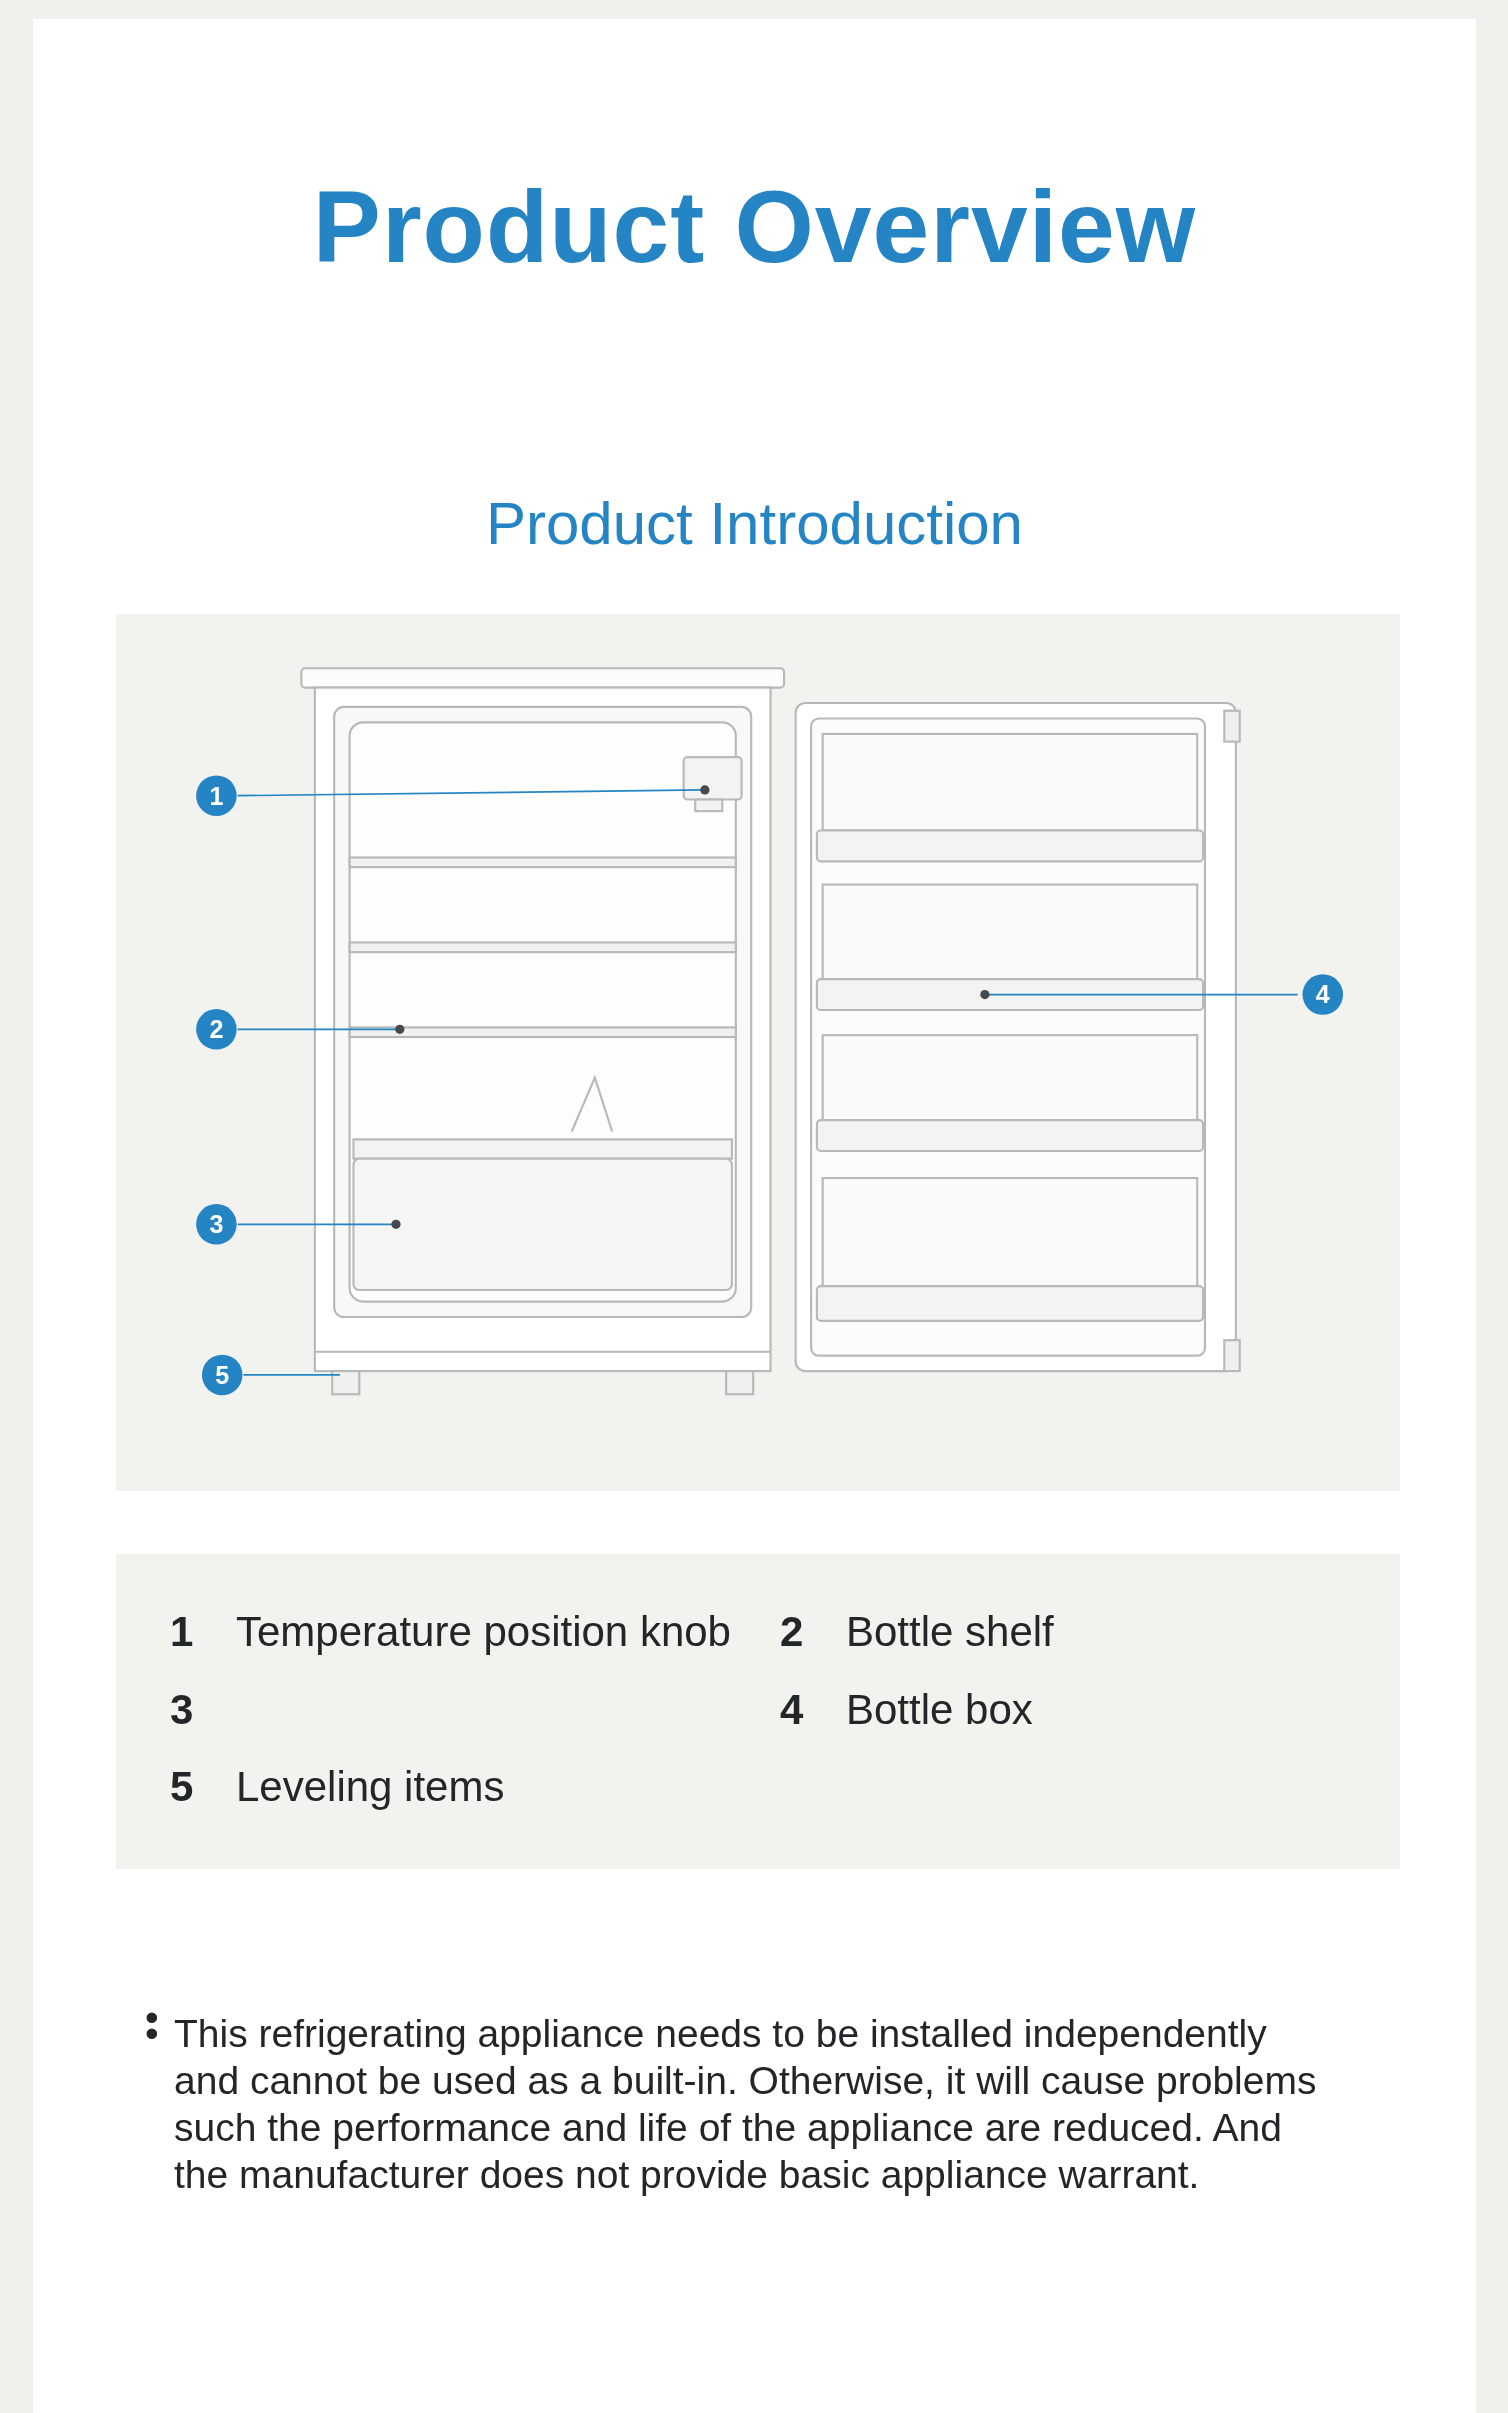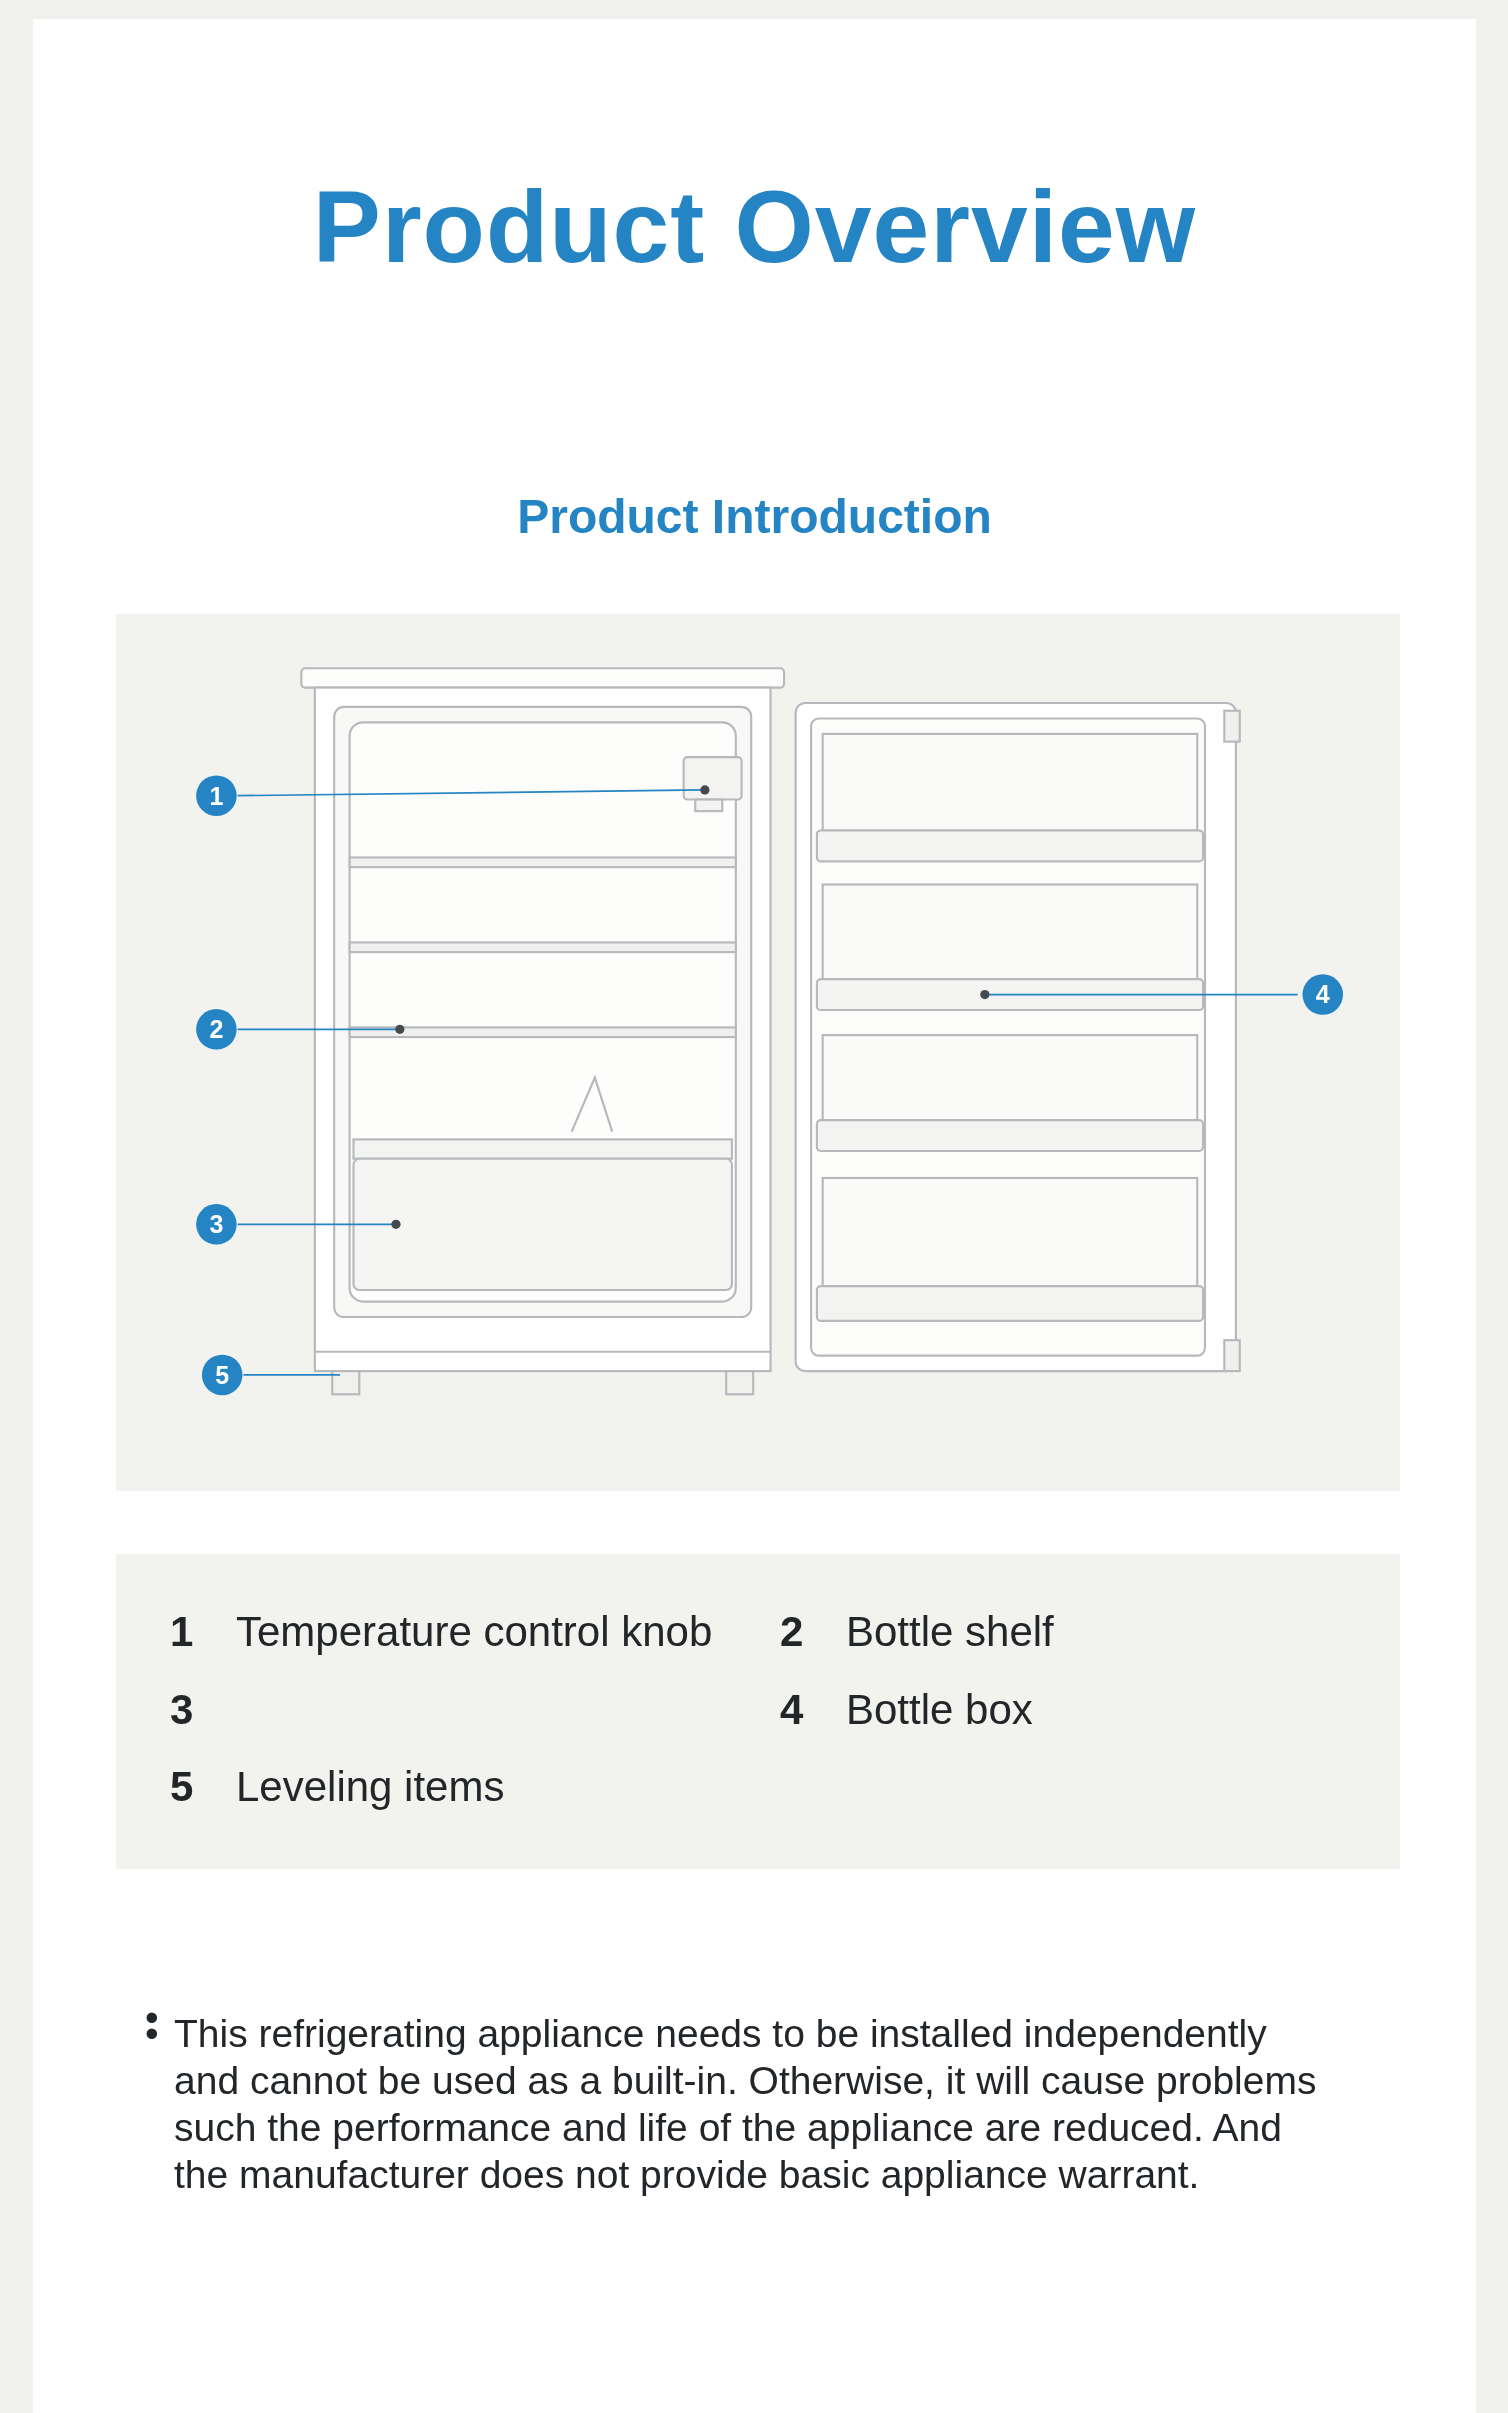--- a/index.html
+++ b/index.html
@@ -17,21 +17,21 @@
     width:1443px; height:2978px;
     background:#ffffff;
   }
   .page-title {
     position:absolute; top:152px; left:0; width:100%;
     text-align:center; font-size:102px; font-weight:bold;
     color:var(--blue); letter-spacing:1px; line-height:1.1;
   }
   .section-title {
     position:absolute; top:472px; left:0; width:100%;
-    text-align:center; font-size:48px; font-weight:bold;
+    text-align:center; font-size:60px; font-weight:normal;
     color:var(--blue); line-height:1.1;
   }
   .diagram-box {
     position:absolute; left:83px; top:595px;
     width:1284px; height:877px; background:#f2f2ef;
   }
   .diagram-box svg { width:100%; height:100%; display:block; }
 
   .parts-box {
     position:absolute; left:83px; top:1535px;
@@ -123,21 +123,21 @@
         <text x="625" y="201.6">4</text>
         <circle cx="55" cy="394" r="10.5" fill="#2484c4"></circle>
         <text x="55" y="398.6">5</text>
       </g>
     </svg>
   </div>
 
   <div class="parts-box">
     <div class="part-item">
       <span class="part-num">1</span>
-      <span class="part-label">Temperature control knob</span>
+      <span class="part-label">Temperature position knob</span>
     </div>
     <div class="part-item">
       <span class="part-num">2</span>
       <span class="part-label">Bottle shelf</span>
     </div>
     <div class="part-item">
       <span class="part-num">3</span>
     </div>
     <div class="part-item">
       <span class="part-num">4</span>

